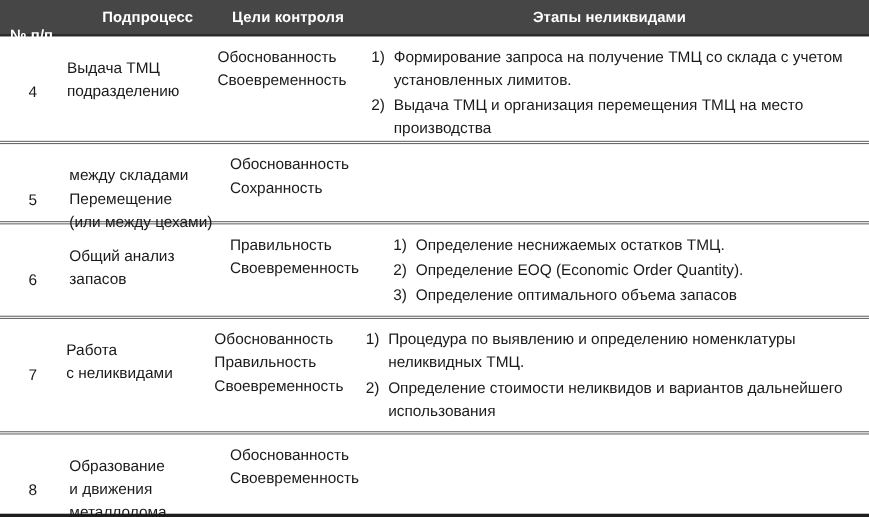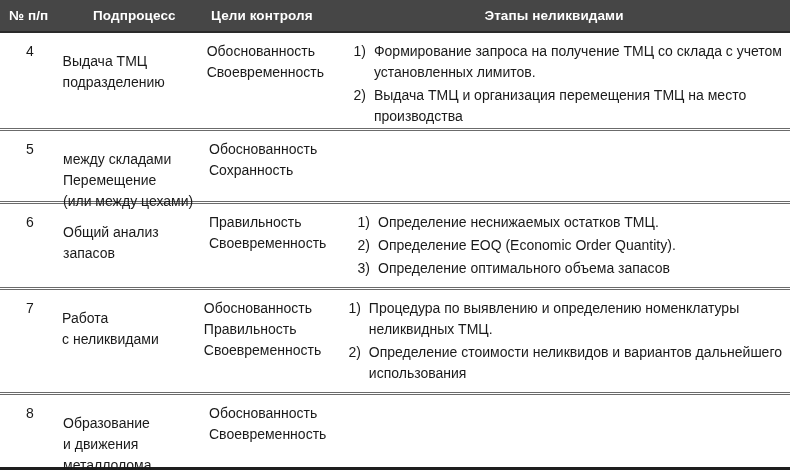--- a/index.html
+++ b/index.html
@@ -25,21 +25,21 @@
       border-bottom: 2px solid #2a2a2a;
       box-sizing: border-box;
       align-items: center;
     }
     .header .cell {
       color: #ffffff;
       font-weight: bold;
       font-size: 13.5px;
       letter-spacing: 0.1px;
     }
-    .c-num { width: 60px; padding-left: 9px; box-sizing: border-box; }
+    .c-num { width: 60px; padding-left: 9px; box-sizing: border-box; margin-top: 32px; }
     .c-sub { width: 148px; padding-left: 4px; box-sizing: border-box; }
     .c-goal { width: 140px; padding-left: 2px; box-sizing: border-box; }
     .c-steps { flex: 1; box-sizing: border-box; }
     .header .c-num { padding-left: 9px; }
     .header .c-sub { padding-left: 33px; }
     .header .c-goal { padding-left: 3px; }
     .header .c-steps { text-align: center; padding-right: 30px; }
 
     .row {
       display: flex;
@@ -74,21 +74,21 @@
       margin-bottom: 2px;
     }
     .step-num {
       width: 22px;
       text-align: right;
       padding-right: 8px;
       flex: none;
     }
     .step-text {
       flex: 1;
-      padding-right: 8px;
+      padding-right: 24px;
     }
     #r4 { height: 98px; }
     #r5 { height: 73px; }
     #r6 { height: 86px; }
     #r7 { height: 105px; }
     #r8 { height: 75px; }
   </style>
 </head>
 <body>
 

